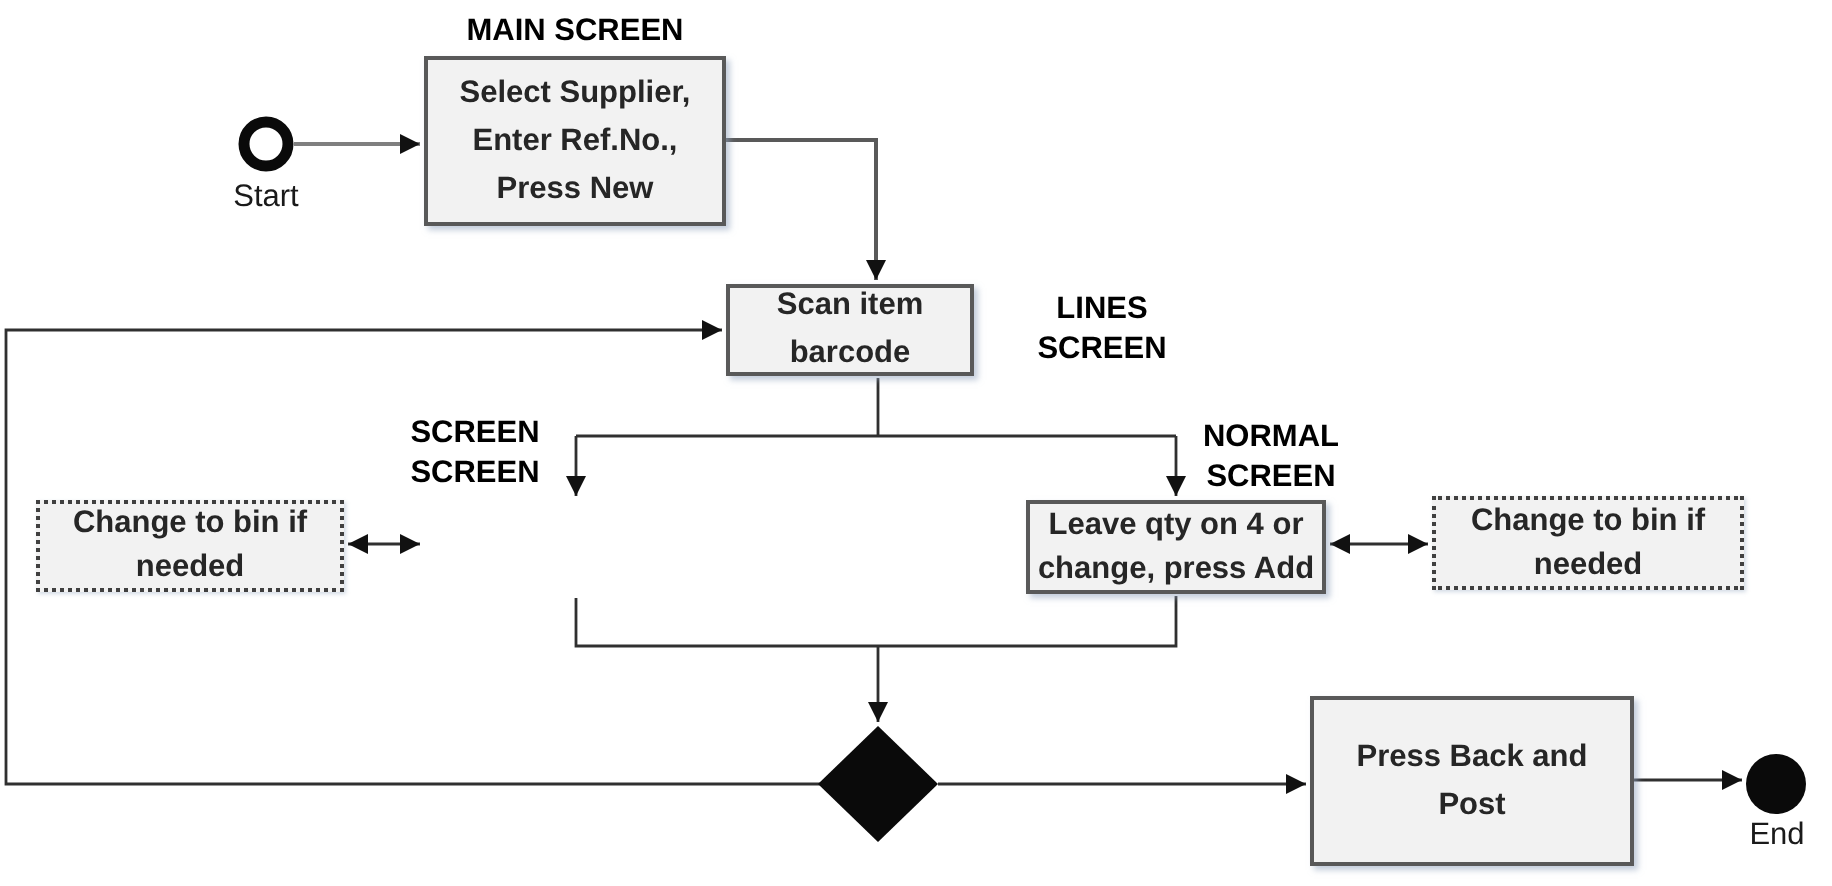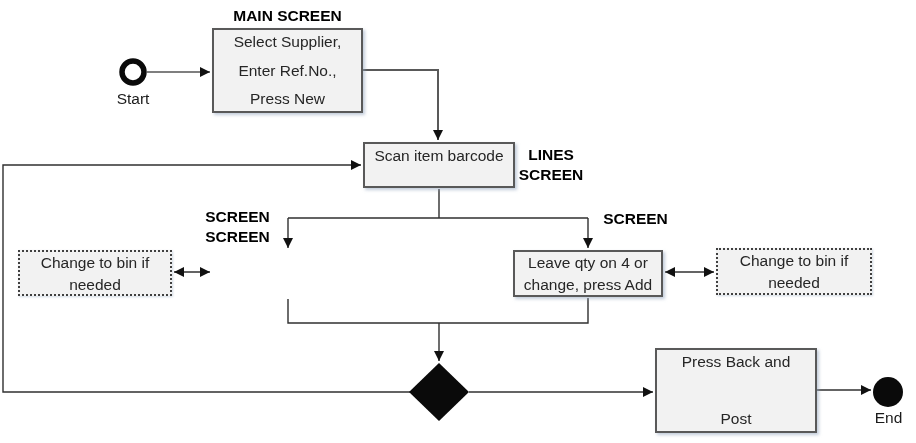--- a/index.html
+++ b/index.html
@@ -16,25 +16,26 @@
   .node {
     position: absolute;
     z-index: 2;
     box-sizing: border-box;
     background: #f2f2f2;
     border: 2px solid #595959;
     box-shadow: 2px 2px 3px rgba(146,164,189,0.55);
     display: flex;
     flex-direction: column;
     align-items: center;
-    justify-content: space-between;
+    justify-content: center;
     text-align: center;
     color: #262626;
     font-size: 15.5px;
     line-height: 24px;
+    font-weight: bold;
   }
   .node.dotted {
     border: 2px dotted #404040;
     box-shadow: 1px 1px 2px rgba(146,164,189,0.4);
   }
   .screen-label {
     position: absolute;
     z-index: 3;
     font-weight: bold;
     color: #000000;
@@ -100,30 +101,31 @@
     <div>LINES</div>
     <div>SCREEN</div>
   </div>
 
   <div class="screen-label" style="left:195px; top:207px; width:85px;">
     <div>SCREEN</div>
     <div>SCREEN</div>
   </div>
 
   <div class="screen-label" style="left:593px; top:209px; width:85px;">
+    <div>NORMAL</div>
     <div>SCREEN</div>
   </div>
 
   <div class="node" style="left:212px; top:28px; width:151px; height:85px;">
     <div>Select Supplier,</div>
     <div>Enter Ref.No.,</div>
     <div>Press New</div>
   </div>
 
-  <div class="node" style="left:363px; top:142px; width:152px; height:46px;">
+  <div class="node" style="left:363px; top:142px; width:124px; height:46px;">
     <div>Scan item barcode</div>
   </div>
 
 
   <div class="node" style="left:513px; top:250px; width:150px; height:47px; line-height:22px;">
     <div>Leave qty on 4 or</div>
     <div>change, press Add</div>
   </div>
 
   <div class="node dotted" style="left:18px; top:250px; width:154px; height:46px; line-height:22px;">

